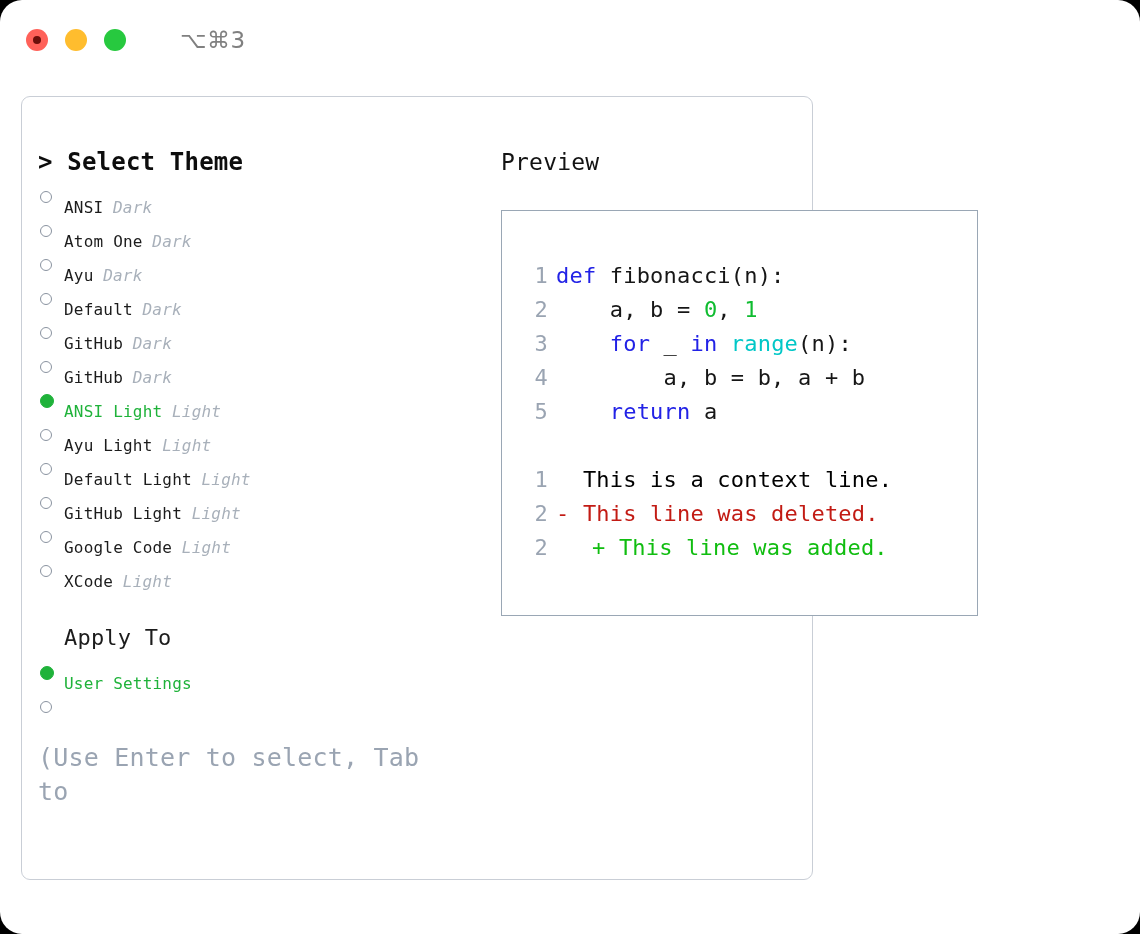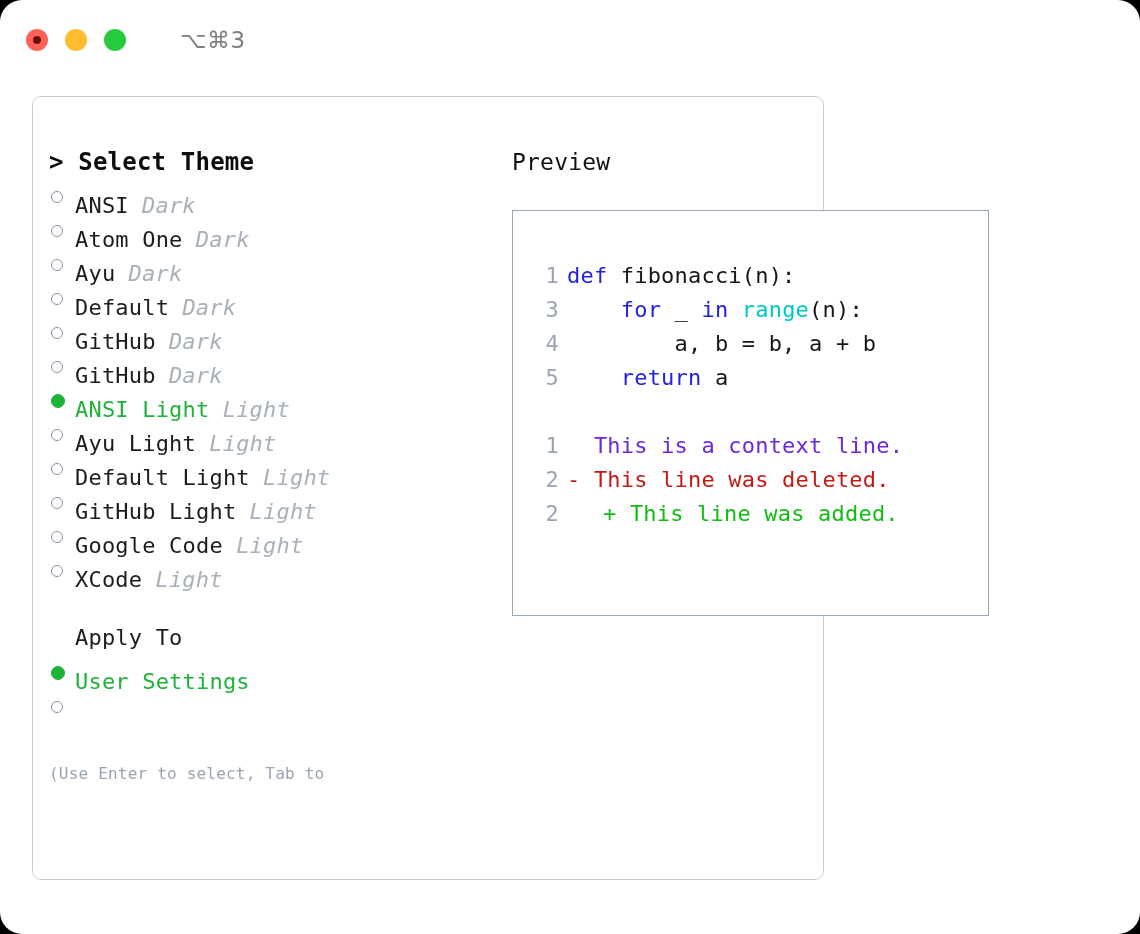--- a/index.html
+++ b/index.html
@@ -62,21 +62,21 @@
     color: #808080;
     font-size: 23px;
     font-family: "DejaVu Sans", sans-serif;
     letter-spacing: 0.5px;
     white-space: pre;
   }
 
   
   #main-panel {
     position: absolute;
-    left: 32px;
+    left: 21px;
     top: 96px;
     width: 792px;
     height: 784px;
     border: 1.6px solid #c9ced6;
     border-radius: 9px;
     background: #ffffff;
     box-sizing: border-box;
   }
 
   
@@ -93,21 +93,21 @@
     line-height: 34px;
     white-space: pre;
     letter-spacing: 0.2px;
   }
   .theme-row {
     display: flex;
     align-items: baseline;
     line-height: 34px;
     height: 34px;
     white-space: pre;
-    font-size: 22px;
+    font-size: 16px;
   }
   .bullet {
     display: inline-block;
     width: 26px;
     flex: 0 0 26px;
     position: relative;
     height: 34px;
   }
   .bullet::before {
     content: "";
@@ -150,22 +150,22 @@
     color: #1c1c1c;
     line-height: 34px;
     height: 34px;
     padding-left: 26px;
     white-space: pre;
     letter-spacing: 0.2px;
   }
 
   
   #hint-text {
-    margin-top: 34px;
-    font-size: 16px;
+    margin-top: 18px;
+    font-size: 25px;
     color: #9aa4b2;
     line-height: 34px;
     width: 420px;
     letter-spacing: 0.2px;
   }
 
   
   #preview-column {
     position: absolute;
     left: 479px;
@@ -200,21 +200,21 @@
     width: 30px;
     text-align: right;
     color: #9aa4b2;
     margin-right: 8px;
   }
   .tok-kw   { color: #2222e6; }
   .tok-fn   { color: #00c7c7; }
   .tok-num  { color: #0fbc30; }
   .tok-txt  { color: #161616; margin-top: 22px; }
   .diff-gap { height: 34px; }
-  .diff-context { color: #6d28d9; }
+  .diff-context { color: #000000; }
   .diff-del     { color: #c21b14; }
   .diff-add     { color: #10bd10; margin-left: 36px; }
 </style>
 </head>
 <body>
 
 <div id="app-window">
 
   <div id="title-bar">
     <div class="traffic-lights">
@@ -259,20 +259,21 @@
       <div id="hint-text">
         <div>(Use Enter to select, Tab to</div>
       </div>
     </div>
 
     <div id="preview-column">
       <div id="preview-header">Preview</div>
       <div id="preview-box">
         <div id="code-block">
             <div class="code-line"><span class="lineno">1</span><span class="tok-kw">def </span><span class="tok-txt">fibonacci(n):</span></div>
+            <div class="code-line"><span class="lineno">2</span><span class="tok-txt">    a, b = </span><span class="tok-num">0</span><span class="tok-txt">, </span><span class="tok-num">1</span></div>
             <div class="code-line"><span class="lineno">3</span><span class="tok-txt">    </span><span class="tok-kw">for</span><span class="tok-txt"> _ </span><span class="tok-kw">in</span><span class="tok-txt"> </span><span class="tok-fn">range</span><span class="tok-txt">(n):</span></div>
             <div class="code-line"><span class="lineno">4</span><span class="tok-txt">        a, b = b, a + b</span></div>
             <div class="code-line"><span class="lineno">5</span><span class="tok-txt">    </span><span class="tok-kw">return</span><span class="tok-txt"> a</span></div>
           </div>
         <div class="diff-gap"></div>
         <div id="diff-block">
             <div class="code-line"><span class="lineno">1</span><span class="diff-context">  This is a context line.</span></div>
             <div class="code-line"><span class="lineno">2</span><span class="diff-del">- This line was deleted.</span></div>
             <div class="code-line"><span class="lineno">2</span><span class="diff-add">+ This line was added.</span></div>
           </div>

